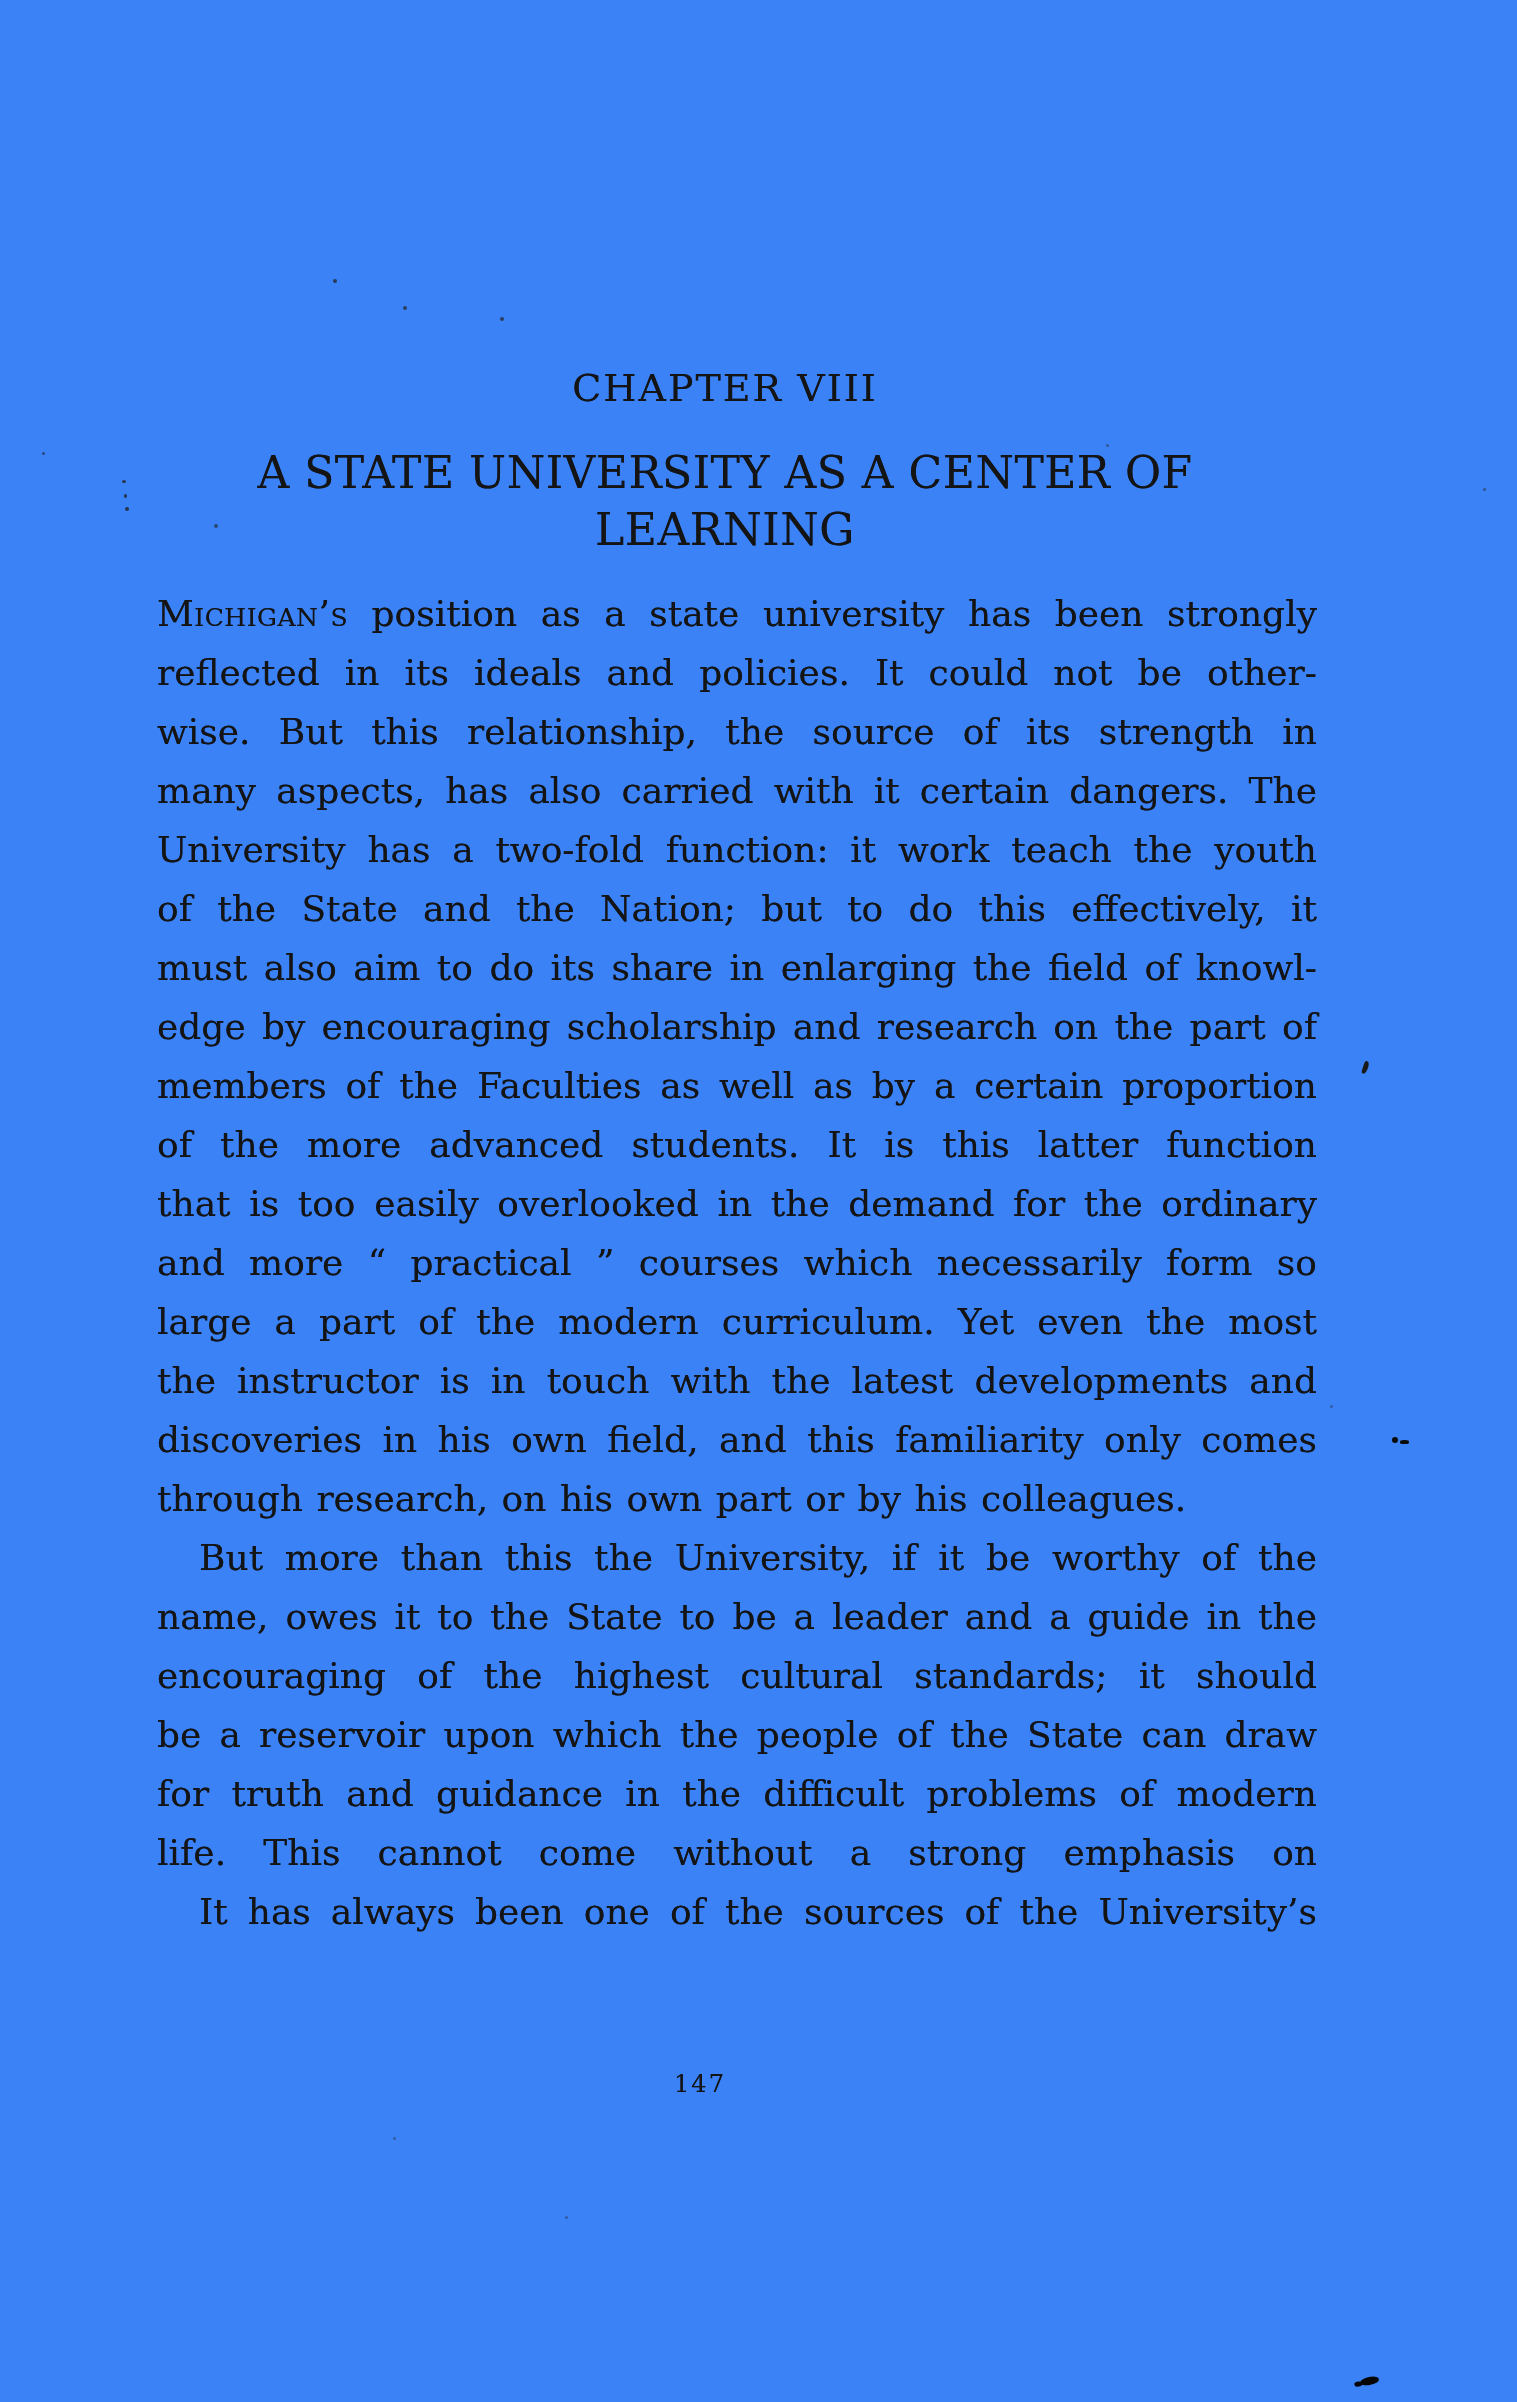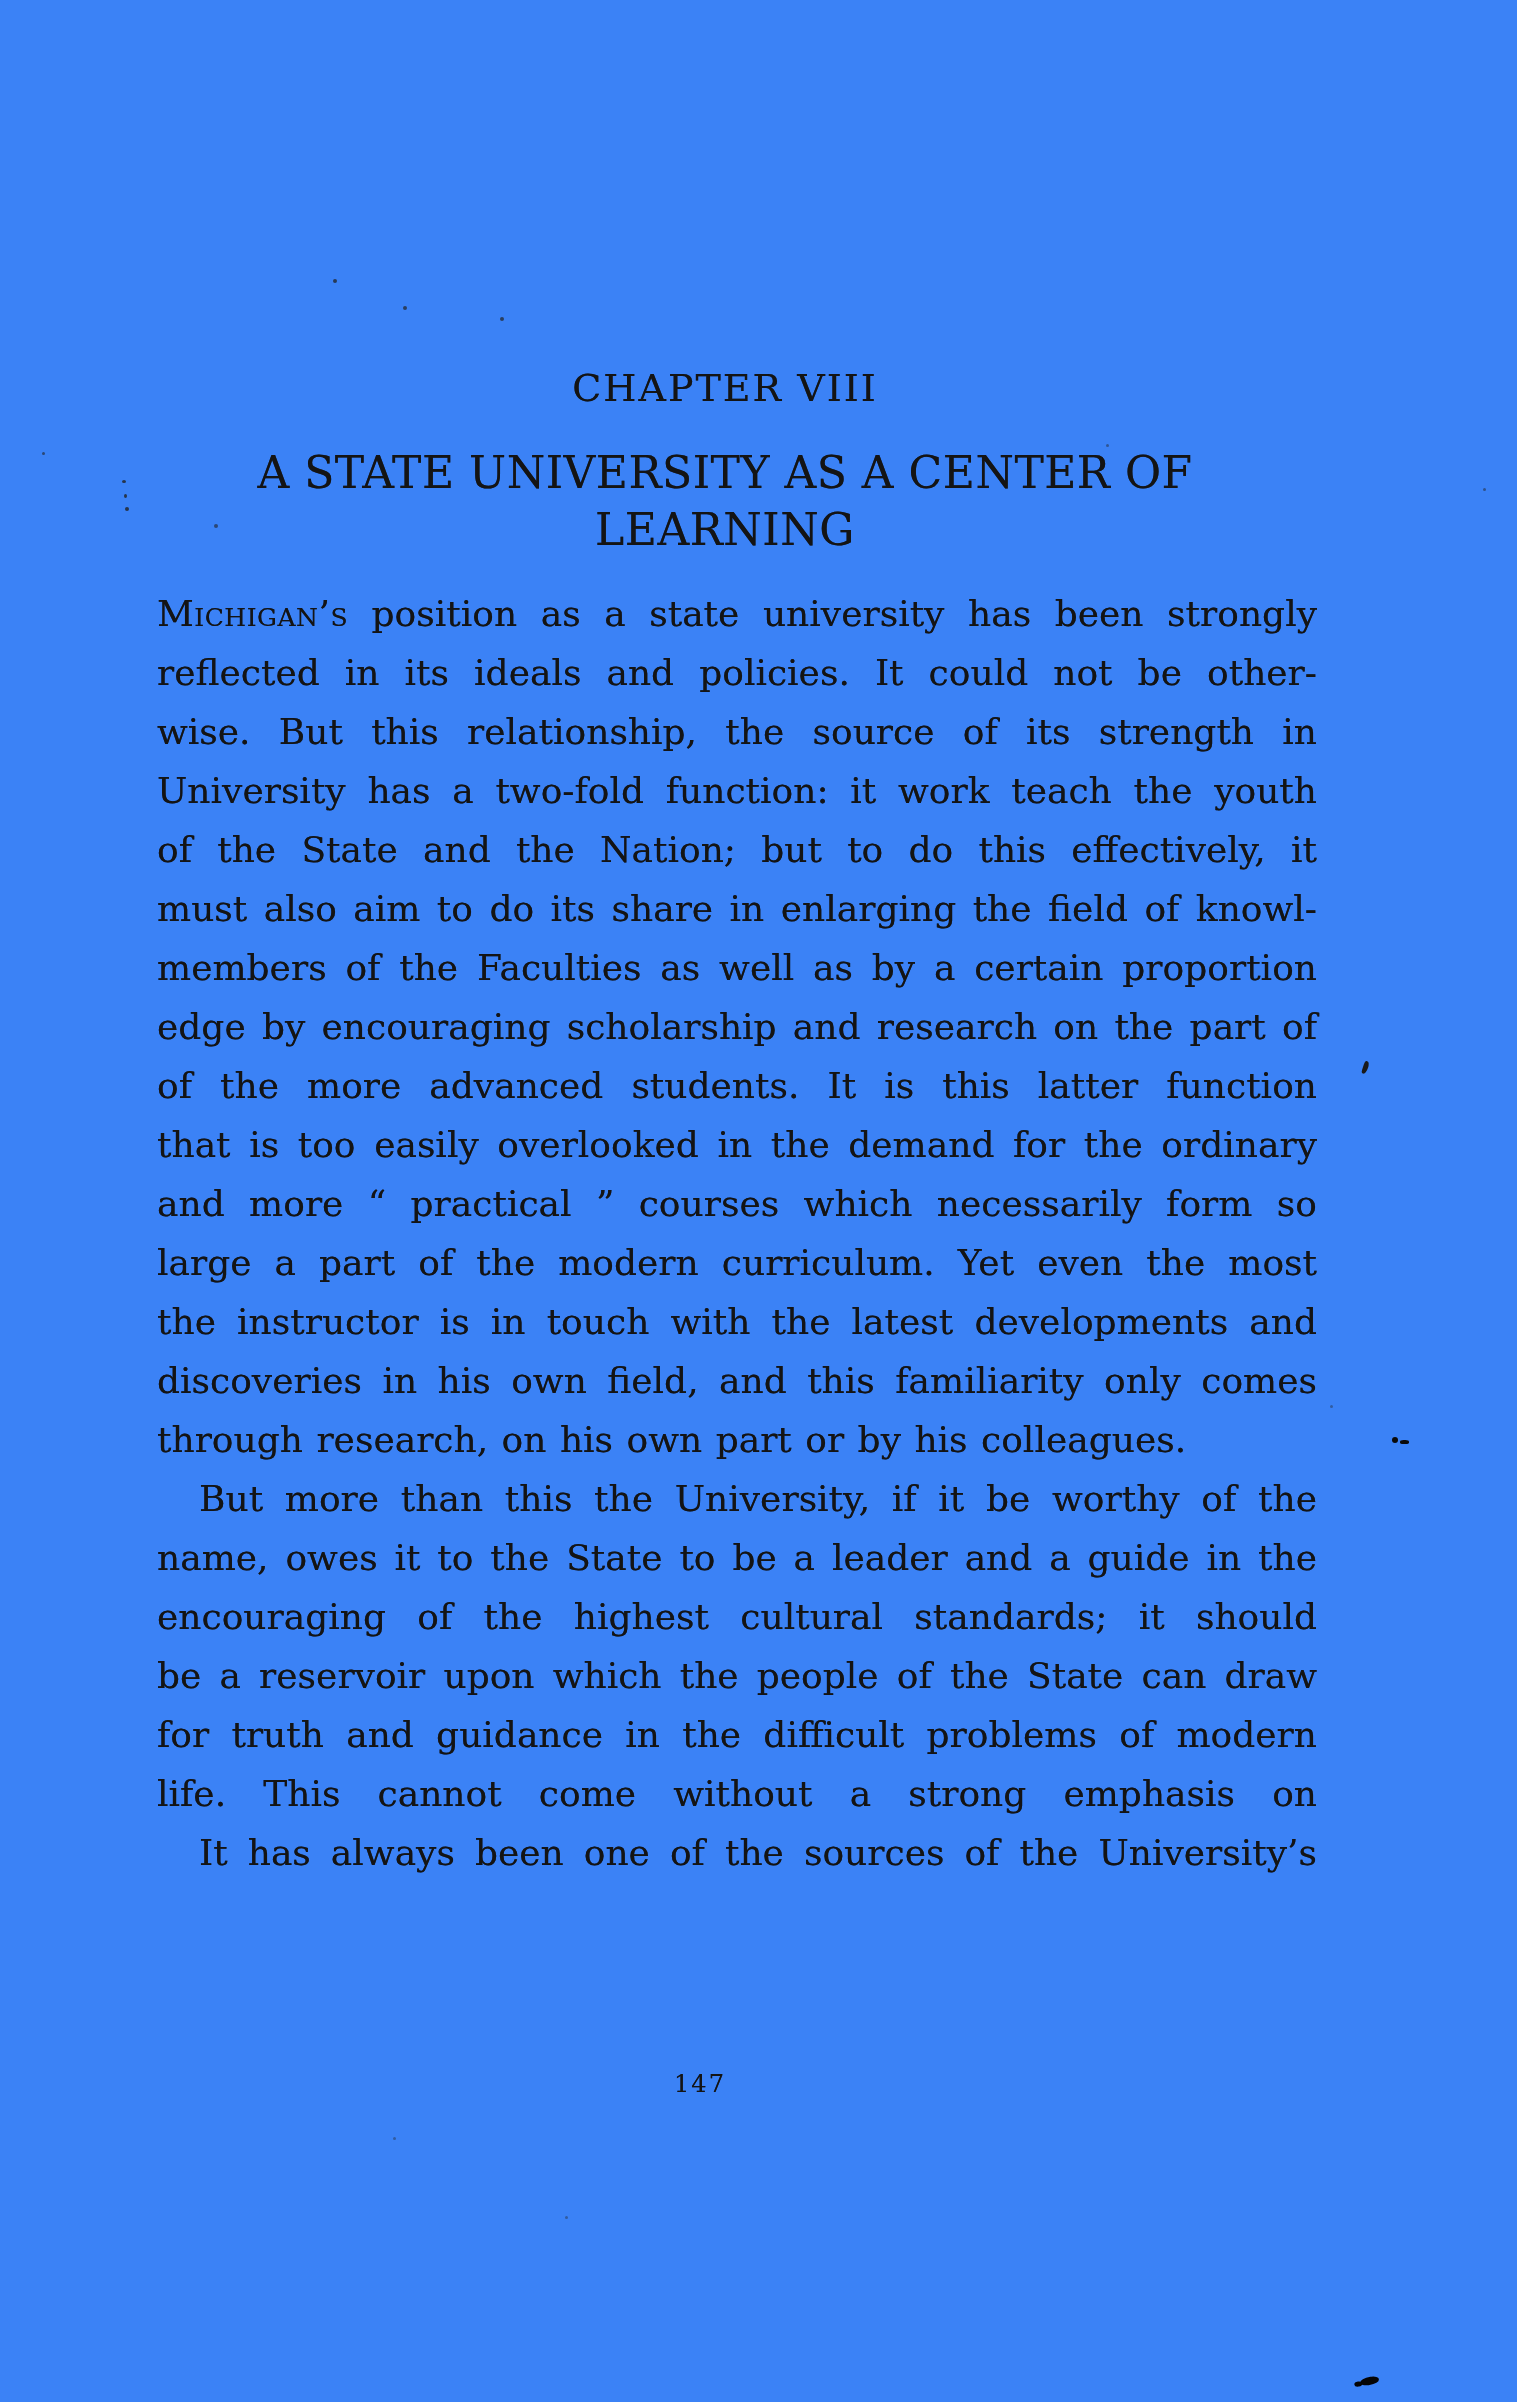--- a/index.html
+++ b/index.html
@@ -145,25 +145,26 @@
     <div>A STATE UNIVERSITY AS A CENTER OF</div>
     <div>LEARNING</div>
   </div>
 
   <div class="body-text">
 
     <div>
       <div class="text-line"><span class="sc">Michigan’s</span> <span>position as a state university has been strongly</span></div>
       <div class="text-line">reflected in its ideals and policies.  It could not be other-</div>
       <div class="text-line">wise.  But this relationship, the source of its strength in</div>
+      <div class="text-line">many aspects, has also carried with it certain dangers.  The</div>
       <div class="text-line">University has a two-fold function: it work teach the youth</div>
       <div class="text-line">of the State and the Nation; but to do this effectively, it</div>
       <div class="text-line">must also aim to do its share in enlarging the field of knowl-</div>
+      <div class="text-line">edge by encouraging scholarship and research on the part of</div>
       <div class="text-line">members of the Faculties as well as by a certain proportion</div>
-      <div class="text-line">edge by encouraging scholarship and research on the part of</div>
       <div class="text-line">of the more advanced students.  It is this latter function</div>
       <div class="text-line">that is too easily overlooked in the demand for the ordinary</div>
       <div class="text-line">and more “ practical ” courses which necessarily form so</div>
       <div class="text-line">large a part of the modern curriculum.  Yet even the most</div>
       <div class="text-line">the instructor is in touch with the latest developments and</div>
       <div class="text-line">discoveries in his own field, and this familiarity only comes</div>
       <div class="text-line para-end">through research, on his own part or by his colleagues.</div>
     </div>
 
     <div>

